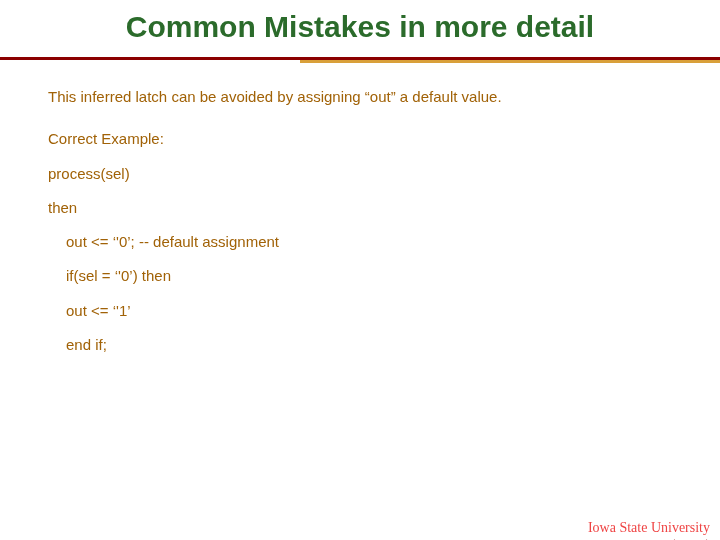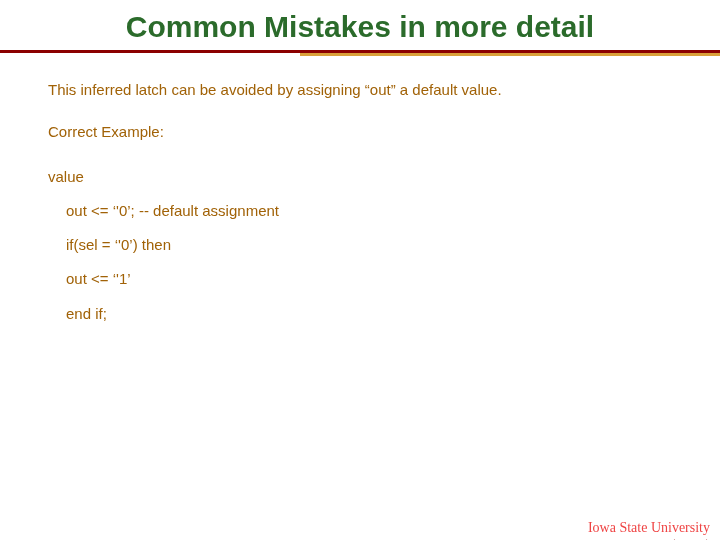--- a/index.html
+++ b/index.html
@@ -11,21 +11,21 @@
     font-family: Arial, Helvetica, sans-serif;
     overflow: hidden;
     position: relative;
   }
   .title {
     color: #2b6b2b;
     font-weight: bold;
     font-size: 30px;
     text-align: center;
     padding-top: 10px;
-    padding-bottom: 6px;
+    padding-bottom: 13px;
   }
   .rule-wrap {
     width: 100%;
     height: 6px;
     position: relative;
   }
   .rule-red {
     position: absolute;
     left: 0;
     top: 0;
@@ -44,21 +44,21 @@
   .body {
     padding: 24px 48px 0 48px;
     font-size: 15px;
     color: #a16207;
     line-height: 1.35;
   }
   .intro {
     margin-bottom: 22px;
   }
   .section-label {
-    margin-bottom: 24px;
+    margin-bottom: 14px;
   }
   .code-line {
     margin-bottom: 14px;
   }
   .indent1 { padding-left: 18px; }
   .footer {
     position: absolute;
     left: 0;
     bottom: 0;
     width: 100%;
@@ -100,21 +100,22 @@
 
 <div class="rule-wrap">
   <div class="rule-red"></div>
   <div class="rule-orange"></div>
 </div>
 
 <div class="body">
   <div class="intro">This inferred latch can be avoided by assigning “out” a default value.</div>
   <div class="section-label">Correct Example:</div>
 
-  <div class="code-line">value</div>
+  <div class="code-line">process(sel)</div>
+  <div class="code-line">then</div>
   <div class="code-line indent1">out &lt;= ‘'0’;  -- default assignment</div>
   <div class="code-line indent1">if(sel = ‘'0’) then</div>
   <div class="code-line indent1">out &lt;= ‘'1’</div>
   <div class="code-line indent1">end if;</div>
 </div>
 
 <div class="footer">
   <div class="footer-right">Iowa State University</div>
   <div class="footer-right-sub">(Ames)</div>
 </div>

